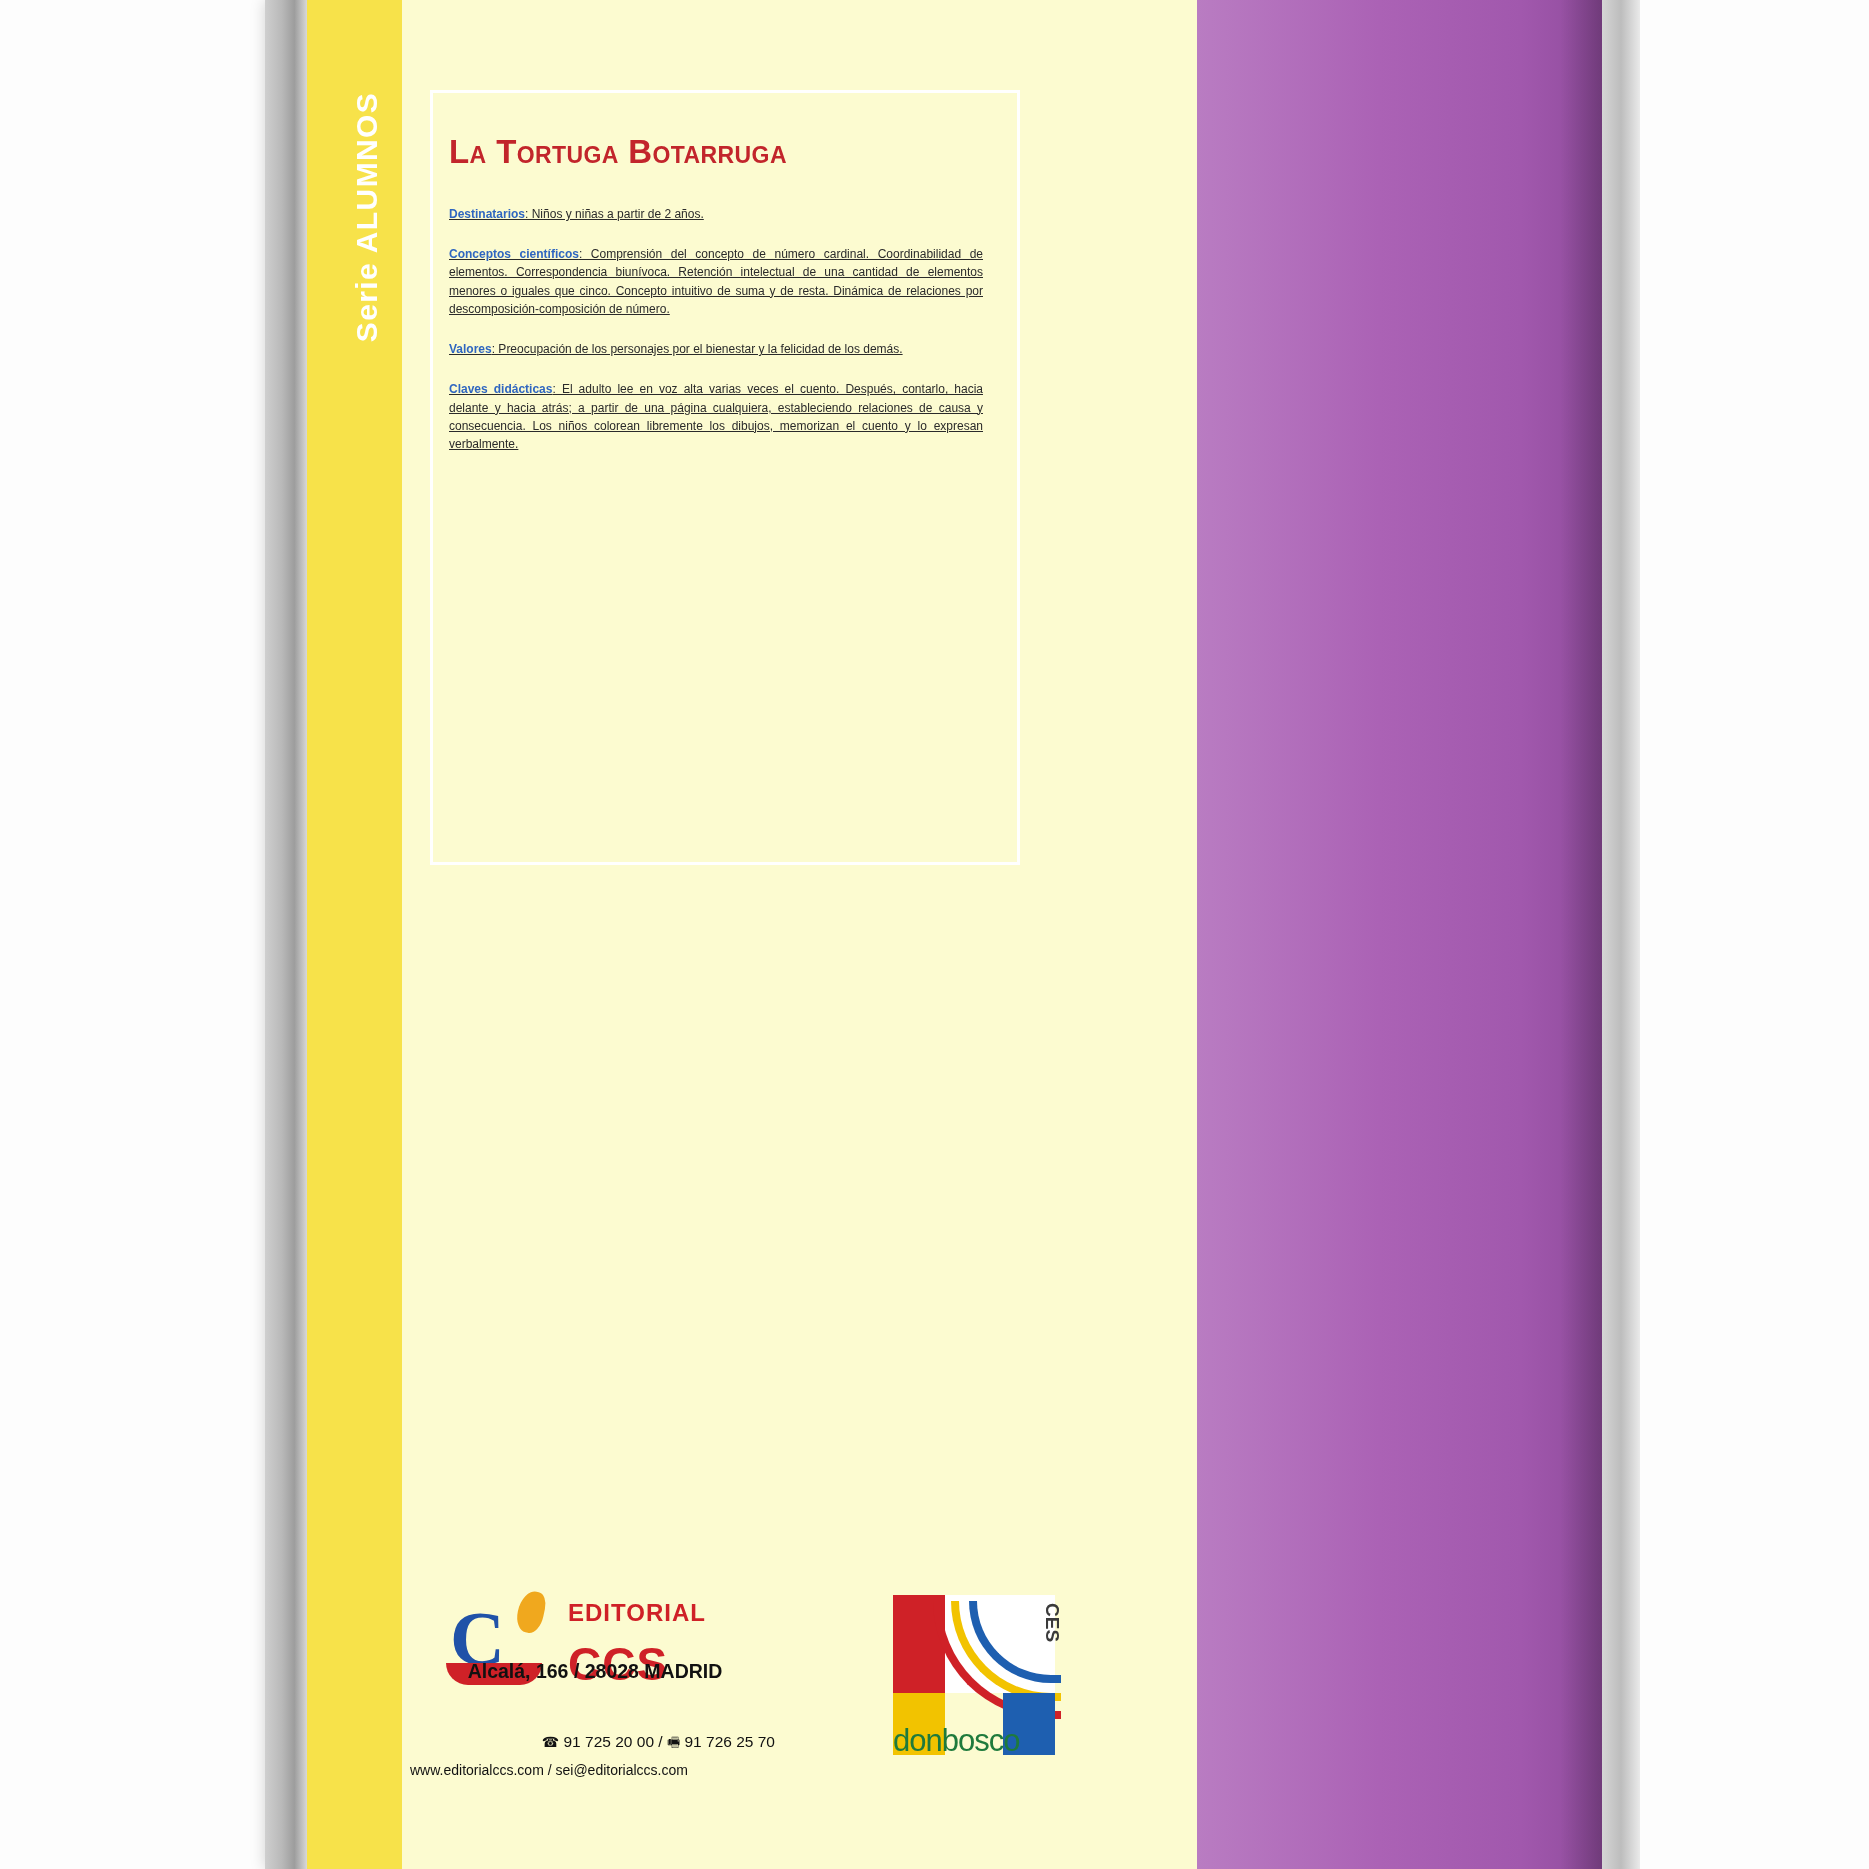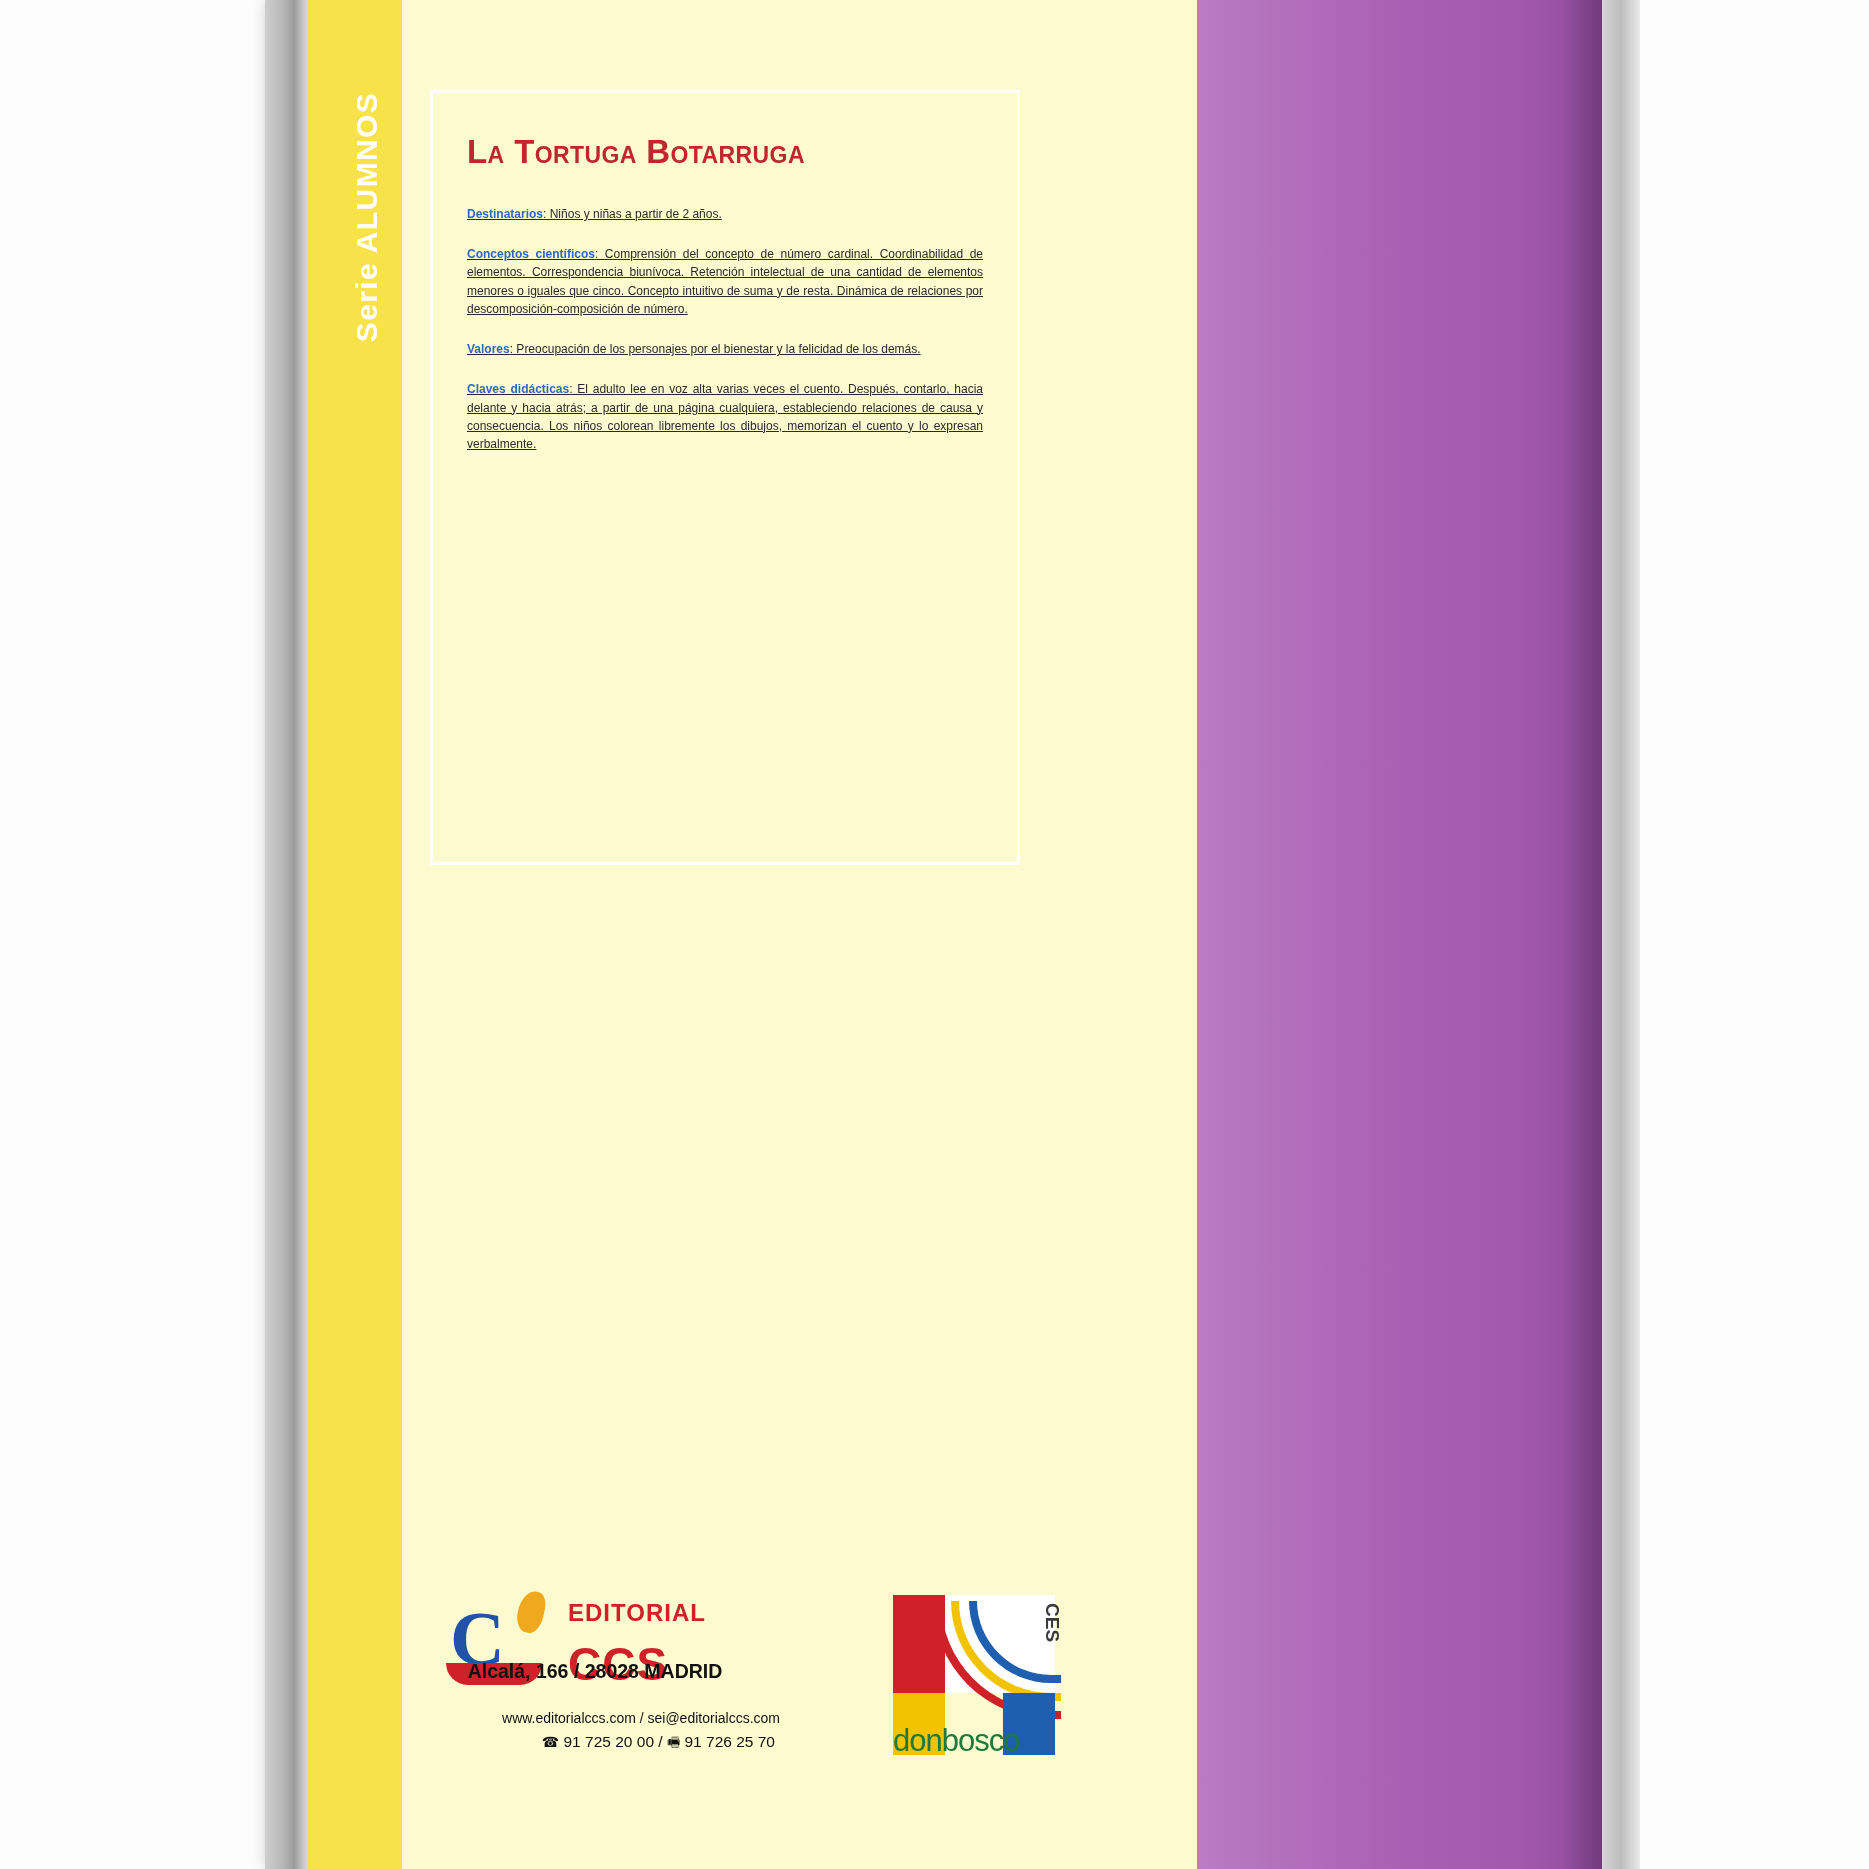--- a/index.html
+++ b/index.html
@@ -59,21 +59,21 @@
     position:absolute;left:1602px;top:0;width:38px;height:1869px;
     background:linear-gradient(to right,#d5d5d5,#bdbdbd 50%,#eaeaea);
   }
 
   
   .infobox{
     position:absolute;left:430px;top:90px;width:590px;height:775px;
     border:3px solid #ffffff;
     border-radius:0;
     box-sizing:border-box;
-    padding:36px 34px 0 34px;
+    padding:36px 34px 0 16px;
   }
   .title{
     color:#c2252b;
     font-weight:bold;
     font-size:33px;
     letter-spacing:.4px;
     margin:4px 0 34px 0;
     font-variant:small-caps;
   }
   .para{
@@ -113,21 +113,21 @@
   }
   .addr{
     position:absolute;left:425px;top:1660px;width:340px;text-align:center;
     color:#111;font-size:19.5px;font-weight:bold;
   }
   .phones{
     position:absolute;left:415px;top:1732px;width:360px;text-align:right;
     color:#111;font-size:15.5px;
   }
   .web{
-    position:absolute;left:410px;top:1710px;width:370px;text-align:right;
+    position:absolute;left:410px;top:1762px;width:370px;text-align:left;
     color:#111;font-size:14px;
   }
   .glyph{font-size:14px;}
 
   
   .db{
     position:absolute;left:893px;top:1595px;width:205px;height:195px;
   }
   .db-red{position:absolute;left:0;top:0;width:52px;height:98px;background:#cf2127;}
   .db-white{position:absolute;left:52px;top:0;width:110px;height:98px;background:#ffffff;}

